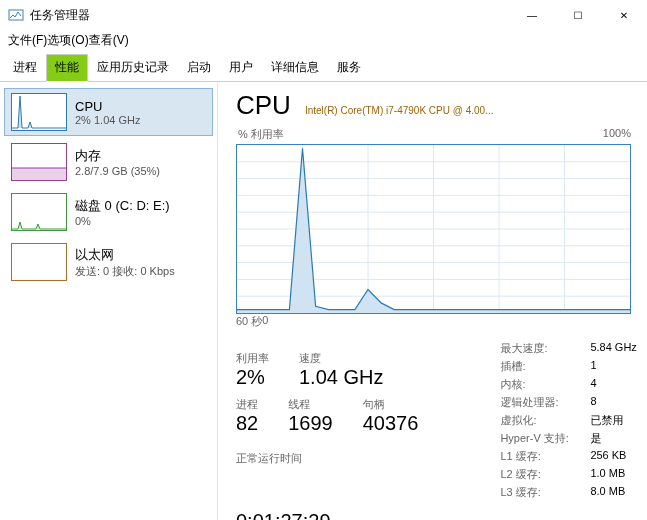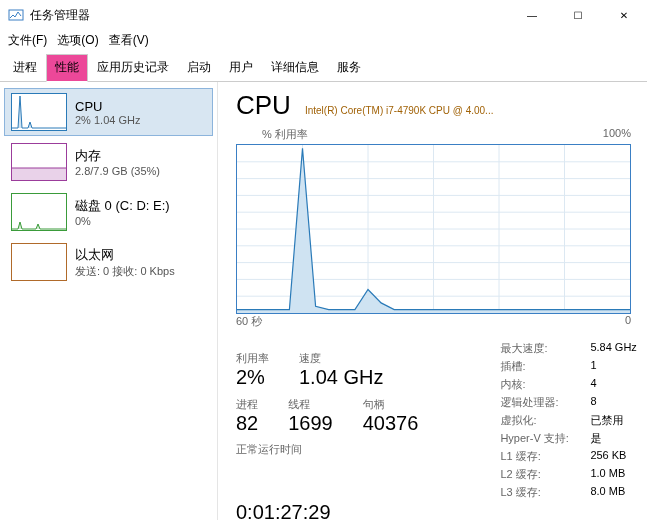--- a/index.html
+++ b/index.html
@@ -24,32 +24,32 @@
     width: 16px; height: 16px; margin-right: 6px;
     display:flex;align-items:center;justify-content:center;
   }
   .titlebar .title { flex: 0 0 auto; }
   .titlebar .spacer { flex: 1; }
   .winbtn {
     width: 46px; height: 30px; display:flex;align-items:center;justify-content:center;
     font-family: "Segoe UI Symbol", sans-serif; font-size:10px;
   }
   .menubar {
-    display:flex; gap: 10px; padding: 2px 8px 4px 8px; font-size:12px;
+    display:flex; padding: 2px 8px 4px 8px; font-size:12px;
   }
   .tabstrip {
     display:flex; border-bottom:1px solid #ccc; padding: 0 4px; gap:0;
     font-size:12px;
   }
   .tab {
     padding: 4px 8px 5px 8px; border:1px solid transparent; position:relative; top:1px;
     color:#000;
   }
   .tab.active {
-    border:1px solid #ccc; border-bottom:1px solid #fff; background:#ec4899;
+    border:1px solid #ccc; border-bottom:1px solid #fff; background:#84cc16;
   }
   .body {
     display:flex; height: calc(520px - 30px - 22px - 27px);
   }
   .sidebar {
     width: 218px; border-right:1px solid #e5e5e5; overflow:auto; padding:4px 0;
   }
   .side-item {
     display:flex; align-items:center; padding:4px 6px; gap:8px;
     border:1px solid transparent; margin: 2px 4px;
@@ -61,30 +61,30 @@
     width:56px; height:38px; border:1px solid; background:#fff; position:relative;
   }
   .side-text .t1 { font-size:13px; }
   .side-text .t2 { font-size:11px; color:#555; }
   .main {
     flex:1; padding: 8px 14px 8px 18px; overflow:hidden;
   }
   .hline { display:flex; align-items:baseline; gap:14px; margin-bottom:6px;}
   .hline .big { font-size:26px; font-weight:400;}
   .hline .desc { font-size:10px; color:#a16207; white-space:nowrap; overflow:hidden; text-overflow:ellipsis; flex:1;}
-  .chart-labels { display:flex; justify-content:space-between; font-size:11px; color:#666; padding: 0 2px; margin-left: 24px;}
+  .chart-labels { display:flex; justify-content:space-between; font-size:11px; color:#666; padding: 0 2px;}
   .chart {
     width: 395px; height: 170px; border:1px solid #3a7fc4; position:relative; margin-top:2px;
   }
   .chart .grid line { stroke:#dce8f2; stroke-width:1;}
   .stats { display:flex; gap: 30px; margin-top:10px;}
   .statcol .lab { font-size:11px; color:#666;}
   .statcol .val { font-size:20px; font-weight:400; margin-top:0px;}
   .statcol .val.sm { font-size:20px;}
-  .uptime .lab{font-size:11px;color:#666;margin-top:7px;}
+  .uptime .lab{font-size:11px;color:#666;margin-top:16px;}
   .uptime .val{font-size:20px;margin-top:44px;}
   .kv { display:grid; grid-template-columns: 90px 80px; row-gap:3px; font-size:11px;margin-left:32px; }
   .kv .k{color:#666;} .kv .v{color:#000;}
   .details { display:flex; gap:50px; margin-top:12px; align-items:flex-start;}
   svg { display:block; }
 </style>
 </head>
 <body>
 
 <div class="titlebar">
@@ -195,21 +195,21 @@
             <line x1="65.5" y1="0" x2="65.5" y2="168"></line>
             <line x1="131" y1="0" x2="131" y2="168"></line>
             <line x1="196.5" y1="0" x2="196.5" y2="168"></line>
             <line x1="262" y1="0" x2="262" y2="168"></line>
             <line x1="327.5" y1="0" x2="327.5" y2="168"></line>
           </g>
         <path id="chart-area" fill="#cfe3f2" stroke="none" d="M0.0 164.6 L13.1 164.6 L26.2 164.6 L39.3 164.6 L52.4 164.6 L65.5 3.4 L78.6 161.3 L91.7 164.6 L104.8 164.6 L117.9 164.6 L131.0 144.5 L144.1 157.9 L157.2 164.6 L170.3 164.6 L183.4 164.6 L196.5 164.6 L209.6 164.6 L222.7 164.6 L235.8 164.6 L248.9 164.6 L262.0 164.6 L275.1 164.6 L288.2 164.6 L301.3 164.6 L314.4 164.6 L327.5 164.6 L340.6 164.6 L353.7 164.6 L366.8 164.6 L379.9 164.6 L393.0 164.6 L 393 168 L 0 168 Z"></path>
         <path id="chart-line" fill="none" stroke="#2a7ab8" stroke-width="1.2" d="M0.0 164.6 L13.1 164.6 L26.2 164.6 L39.3 164.6 L52.4 164.6 L65.5 3.4 L78.6 161.3 L91.7 164.6 L104.8 164.6 L117.9 164.6 L131.0 144.5 L144.1 157.9 L157.2 164.6 L170.3 164.6 L183.4 164.6 L196.5 164.6 L209.6 164.6 L222.7 164.6 L235.8 164.6 L248.9 164.6 L262.0 164.6 L275.1 164.6 L288.2 164.6 L301.3 164.6 L314.4 164.6 L327.5 164.6 L340.6 164.6 L353.7 164.6 L366.8 164.6 L379.9 164.6 L393.0 164.6"></path>
       </svg>
     </div>
-    <div class="axis-bottom" style="display:flex;justify-content:space-between;font-size:11px;color:#666;width:395px;">
+    <div class="axis-bottom" style="display:flex;justify-content:flex-start;font-size:11px;color:#666;width:395px;">
       <span>60 秒</span>
       <span>0</span>
     </div>
 
     <div class="details">
       <div>
         <div class="stats">
           <div class="statcol">
             <div class="lab">利用率</div>
             <div class="val">2%</div>

